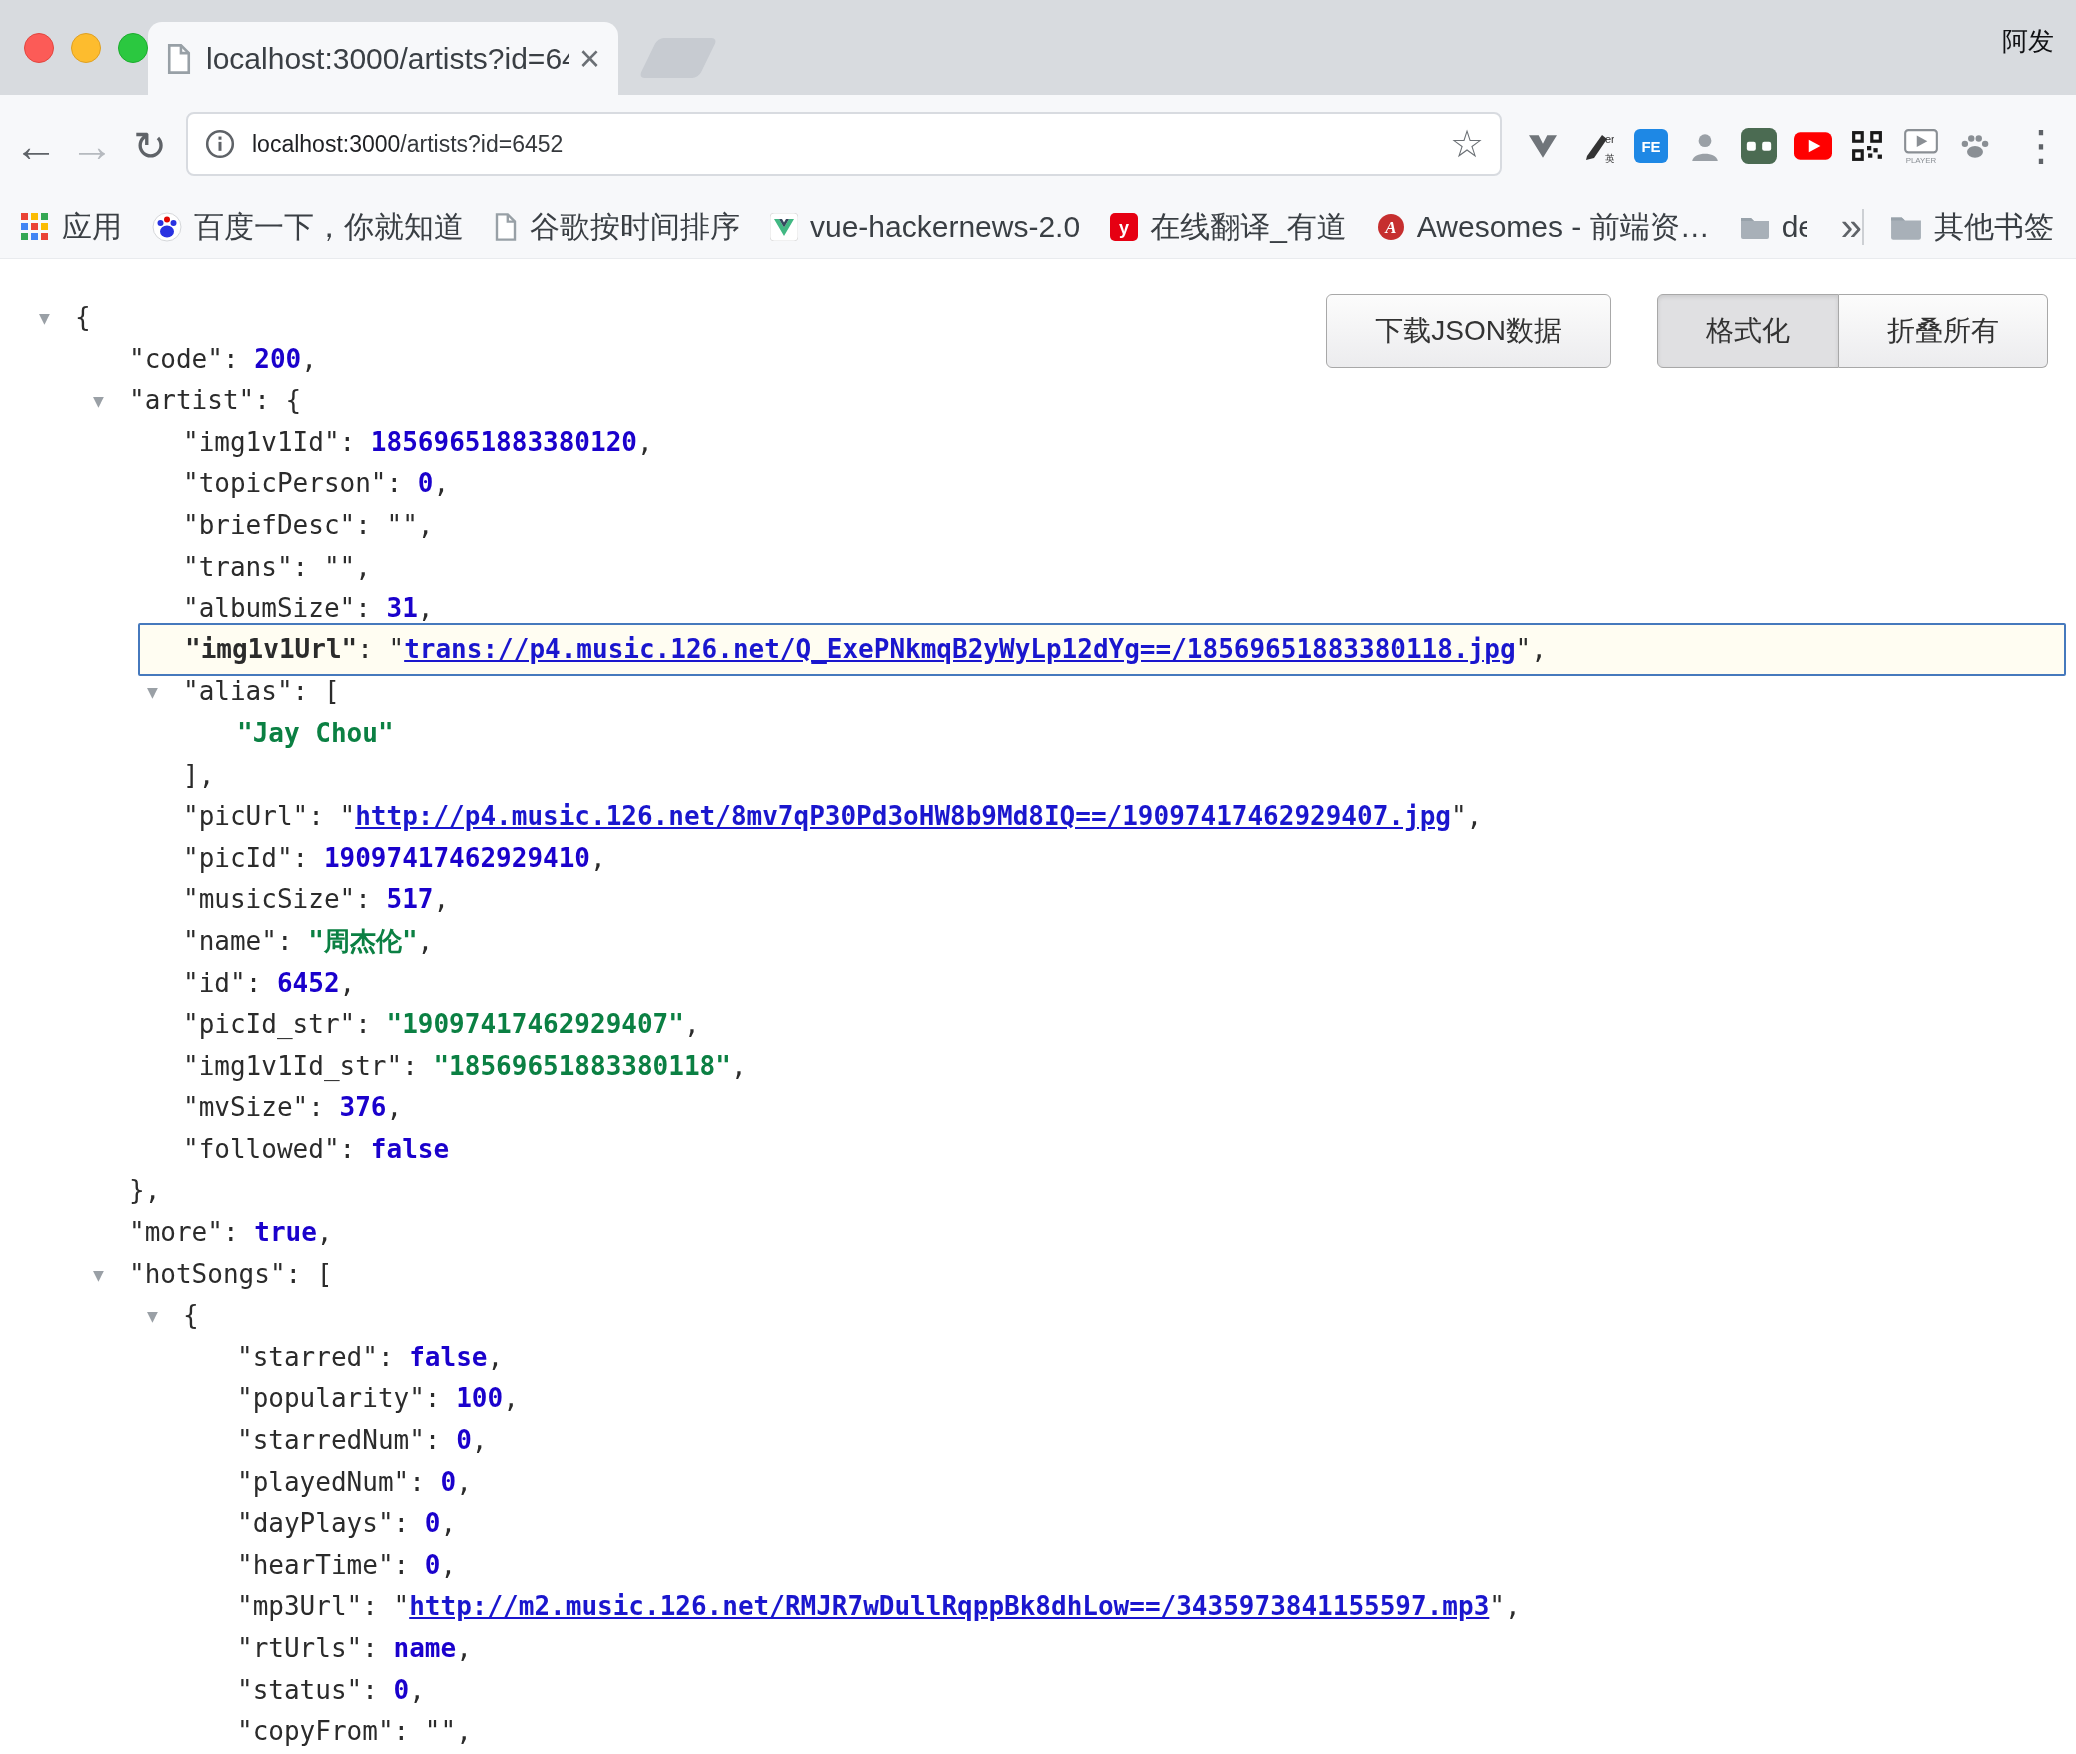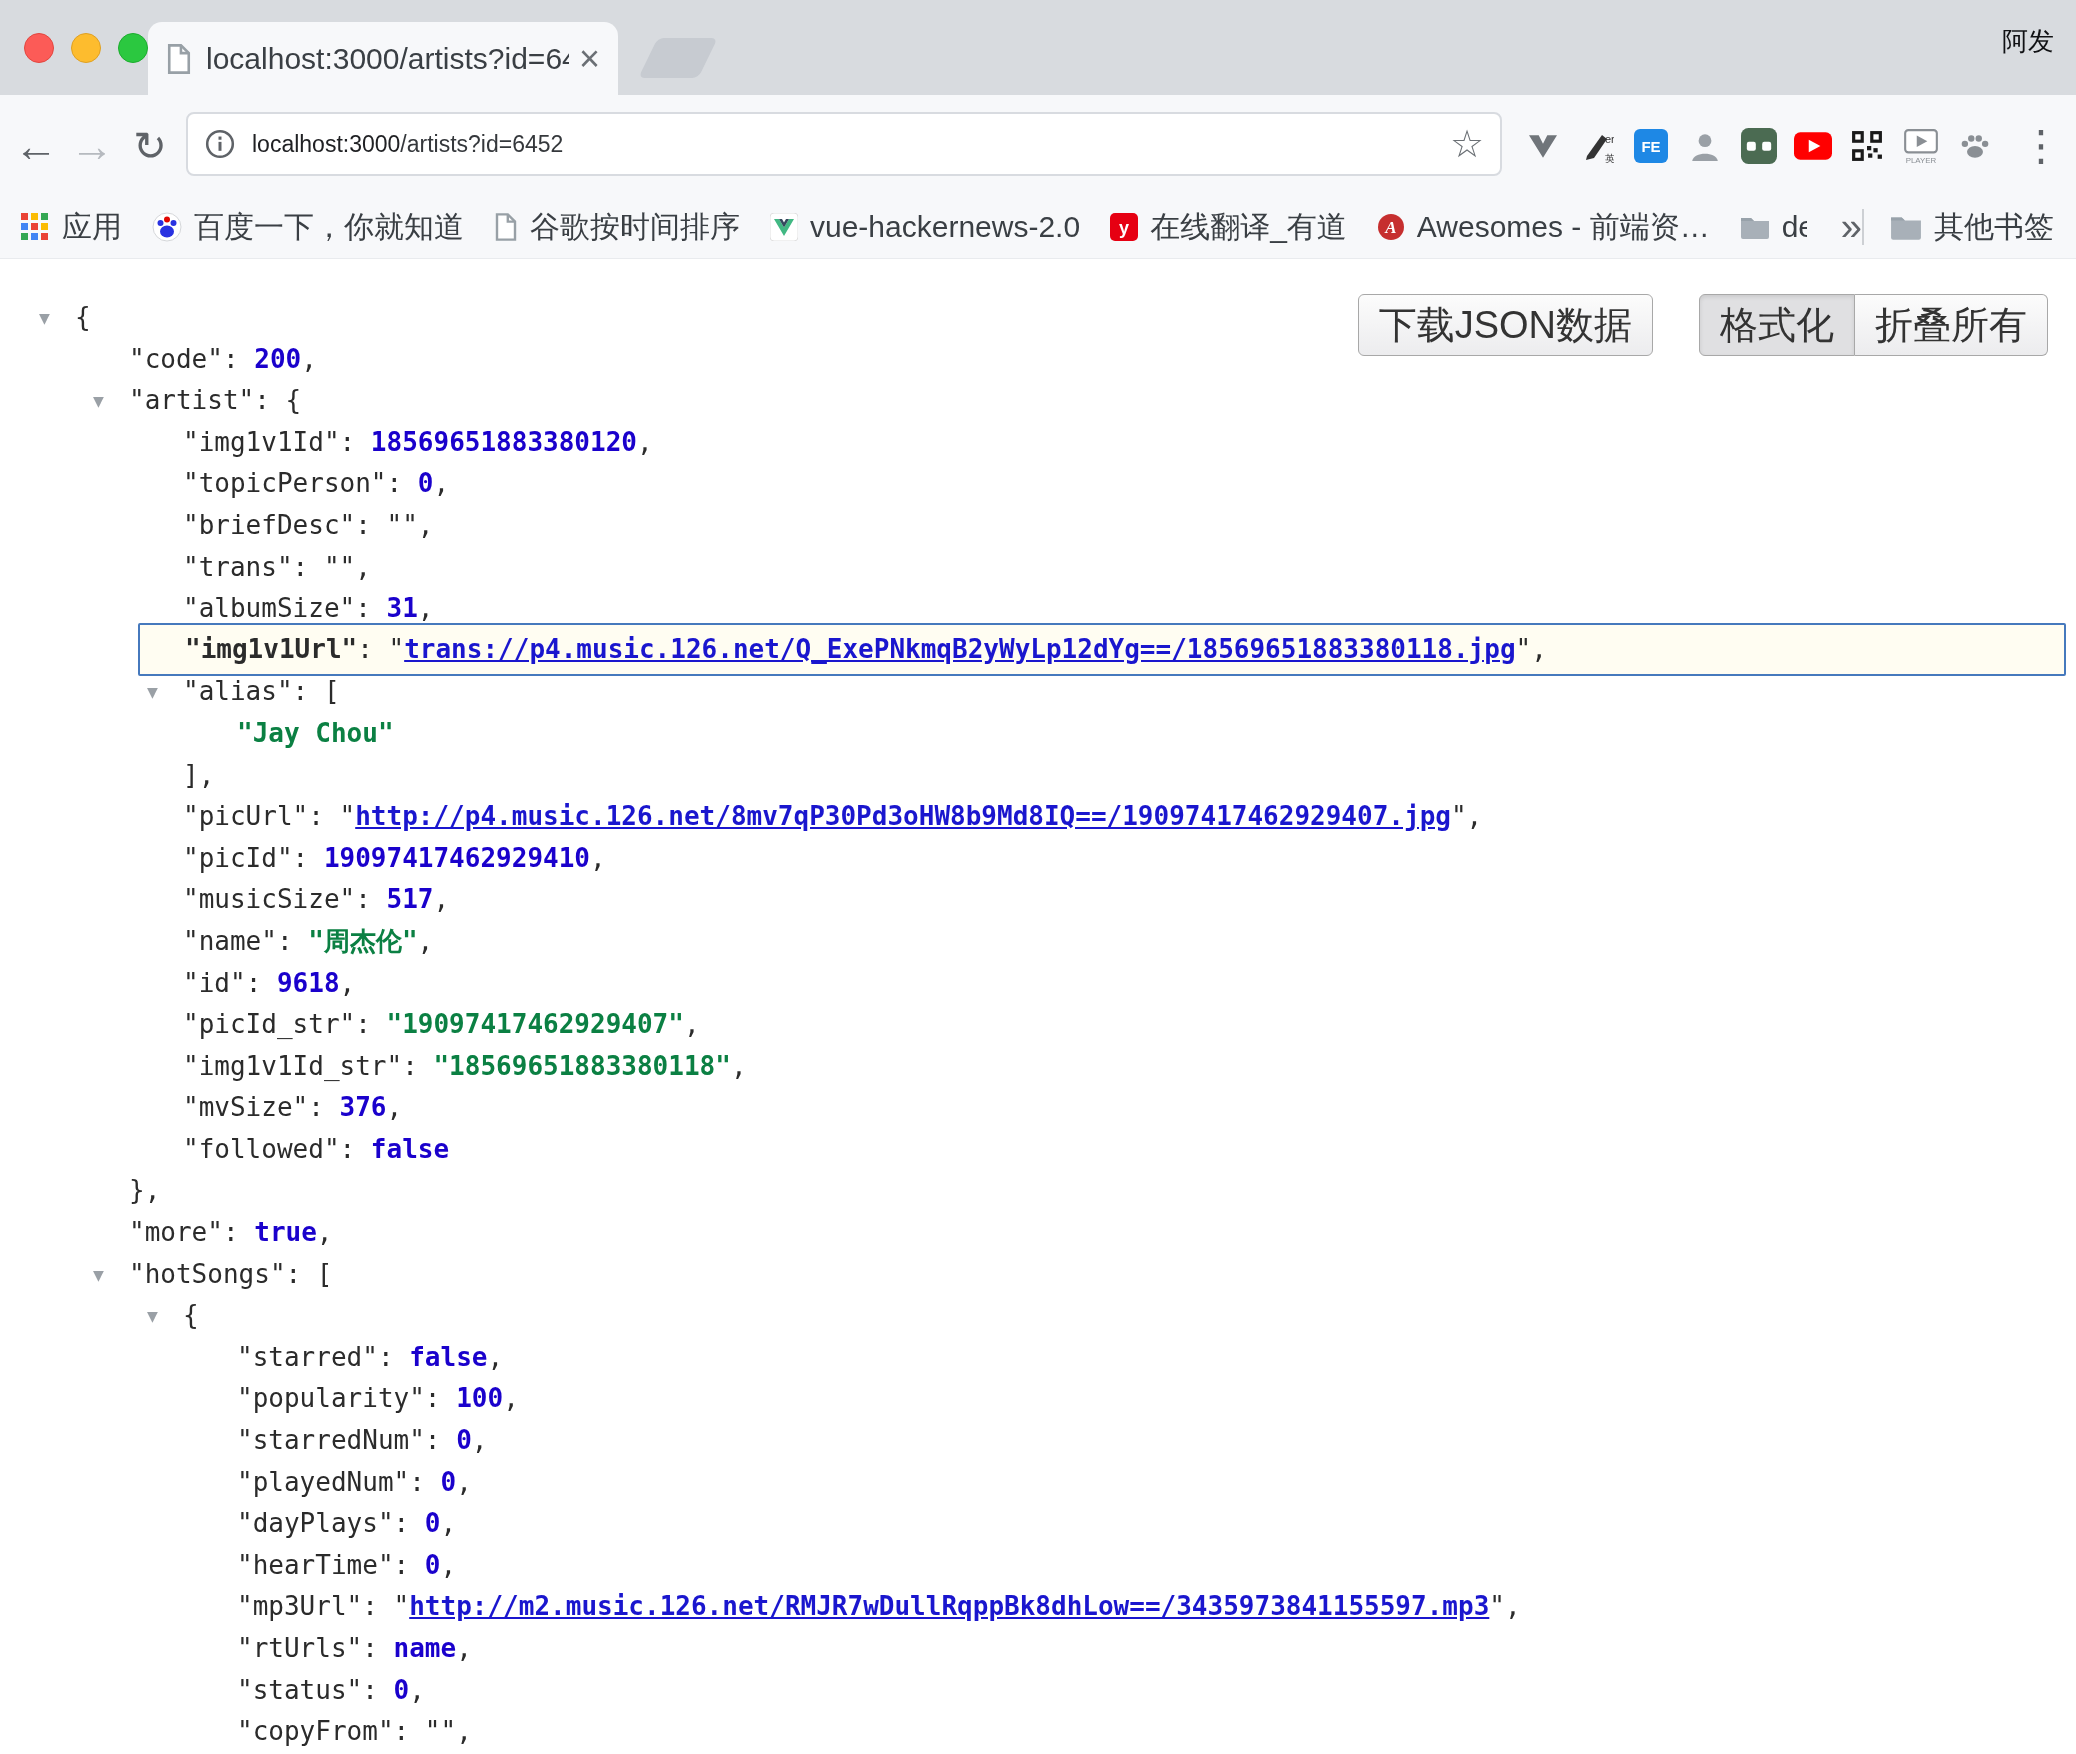--- a/index.html
+++ b/index.html
@@ -47,22 +47,22 @@
   .bookmarks-list{display:flex;align-items:center;padding-left:20px;gap:30px;flex-shrink:1;overflow:hidden;}
   .bm{display:flex;align-items:center;gap:12px;font-size:30px;color:#3A3F44;white-space:nowrap;}
   .bmi{display:flex;flex:0 0 auto;}
   .bm-overflow{margin-left:34px;font-size:38px;color:#5F6368;flex:0 0 auto;}
   .bm-sep{width:2px;height:36px;background:#CDD0D4;margin-left:auto;margin-right:26px;flex:0 0 auto;}
   .bm.other{margin-right:22px;flex:0 0 auto;}
 
   
   .content{position:absolute;top:260px;left:0;right:0;bottom:0;background:#fff;}
   .controls{position:absolute;top:34px;right:28px;display:flex;align-items:center;z-index:5;}
-  .btn{height:62px;font-size:38px;color:#333;background:linear-gradient(#FCFCFC,#ECECEE);
-       border:1px solid #A8A8A8;border-radius:6px;padding:0 20px;font-family:inherit;cursor:pointer;}
+  .btn{height:74px;font-size:28px;color:#333;background:linear-gradient(#FCFCFC,#ECECEE);
+       border:1px solid #A8A8A8;border-radius:6px;padding:0 48px;font-family:inherit;cursor:pointer;}
   .seg{display:flex;margin-left:46px;align-items:center;}
   .seg .btn{border-radius:0;}
   .seg .btn:first-child{border-radius:6px 0 0 6px;}
   .seg .btn:last-child{border-radius:0 6px 6px 0;border-left:none;}
   .btn.active{background:#E0E0E2;box-shadow:inset 0 2px 4px rgba(0,0,0,.10);}
 
   
   .json{position:absolute;top:37px;left:0;right:0;
         font-family:"DejaVu Sans Mono","Liberation Mono",monospace;
         font-size:26px;line-height:41.6px;color:#2B2B2B;}
@@ -303,21 +303,21 @@
         <div class="jline" style="padding-left: 183px;"><span class="sk">"trans"</span><span class="sp">: </span><span class="sp">""</span><span class="sp">,</span></div>
         <div class="jline" style="padding-left: 183px;"><span class="sk">"albumSize"</span><span class="sp">: </span><span class="sn">31</span><span class="sp">,</span></div>
         <div class="jline hl" style="margin-left: 138px; padding-left: 45px;"><span class="sk">"img1v1Url"</span><span class="sp">: </span><span class="sp">"</span><a href="#" class="sl">trans://p4.music.126.net/Q_ExePNkmqB2yWyLp12dYg==/18569651883380118.jpg</a><span class="sp">",</span></div>
         <div class="jline" style="padding-left: 183px;"><span class="tgl" style="left: 147px;">▼</span><span class="sk">"alias"</span><span class="sp">: [</span></div>
         <div class="jline" style="padding-left: 237px;"><span class="ss">"Jay Chou"</span></div>
         <div class="jline" style="padding-left: 183px;"><span class="sp">],</span></div>
         <div class="jline" style="padding-left: 183px;"><span class="sk">"picUrl"</span><span class="sp">: </span><span class="sp">"</span><a href="#" class="sl">http://p4.music.126.net/8mv7qP30Pd3oHW8b9Md8IQ==/19097417462929407.jpg</a><span class="sp">",</span></div>
         <div class="jline" style="padding-left: 183px;"><span class="sk">"picId"</span><span class="sp">: </span><span class="sn">19097417462929410</span><span class="sp">,</span></div>
         <div class="jline" style="padding-left: 183px;"><span class="sk">"musicSize"</span><span class="sp">: </span><span class="sn">517</span><span class="sp">,</span></div>
         <div class="jline" style="padding-left: 183px;"><span class="sk">"name"</span><span class="sp">: </span><span class="ss">"周杰伦"</span><span class="sp">,</span></div>
-        <div class="jline" style="padding-left: 183px;"><span class="sk">"id"</span><span class="sp">: </span><span class="sn">9618</span><span class="sp">,</span></div>
+        <div class="jline" style="padding-left: 183px;"><span class="sk">"id"</span><span class="sp">: </span><span class="sn">6452</span><span class="sp">,</span></div>
         <div class="jline" style="padding-left: 183px;"><span class="sk">"picId_str"</span><span class="sp">: </span><span class="ss">"19097417462929407"</span><span class="sp">,</span></div>
         <div class="jline" style="padding-left: 183px;"><span class="sk">"img1v1Id_str"</span><span class="sp">: </span><span class="ss">"18569651883380118"</span><span class="sp">,</span></div>
         <div class="jline" style="padding-left: 183px;"><span class="sk">"mvSize"</span><span class="sp">: </span><span class="sn">376</span><span class="sp">,</span></div>
         <div class="jline" style="padding-left: 183px;"><span class="sk">"followed"</span><span class="sp">: </span><span class="sb">false</span></div>
         <div class="jline" style="padding-left: 129px;"><span class="sp">},</span></div>
         <div class="jline" style="padding-left: 129px;"><span class="sk">"more"</span><span class="sp">: </span><span class="sb">true</span><span class="sp">,</span></div>
         <div class="jline" style="padding-left: 129px;"><span class="tgl" style="left: 93px;">▼</span><span class="sk">"hotSongs"</span><span class="sp">: [</span></div>
         <div class="jline" style="padding-left: 183px;"><span class="tgl" style="left: 147px;">▼</span><span class="sp">{</span></div>
         <div class="jline" style="padding-left: 237px;"><span class="sk">"starred"</span><span class="sp">: </span><span class="sb">false</span><span class="sp">,</span></div>
         <div class="jline" style="padding-left: 237px;"><span class="sk">"popularity"</span><span class="sp">: </span><span class="sn">100</span><span class="sp">,</span></div>

